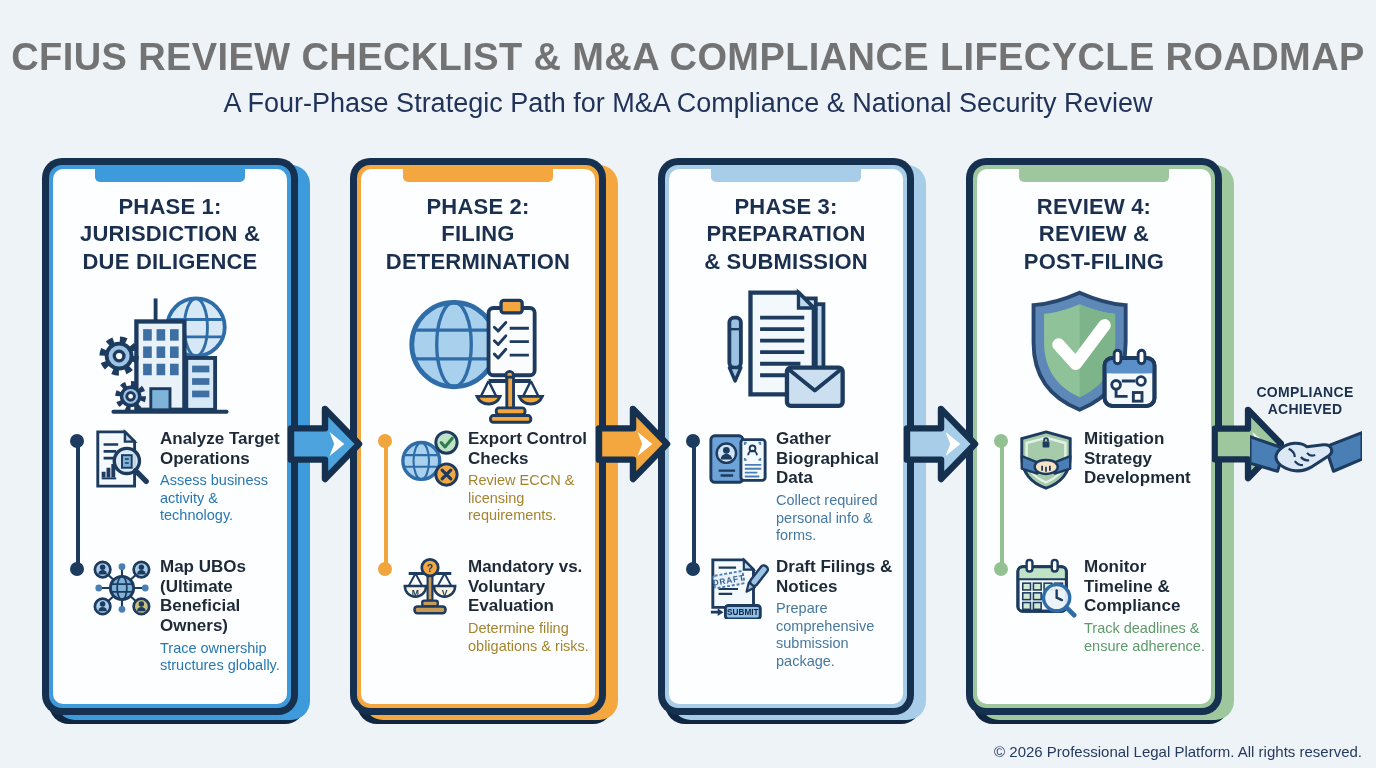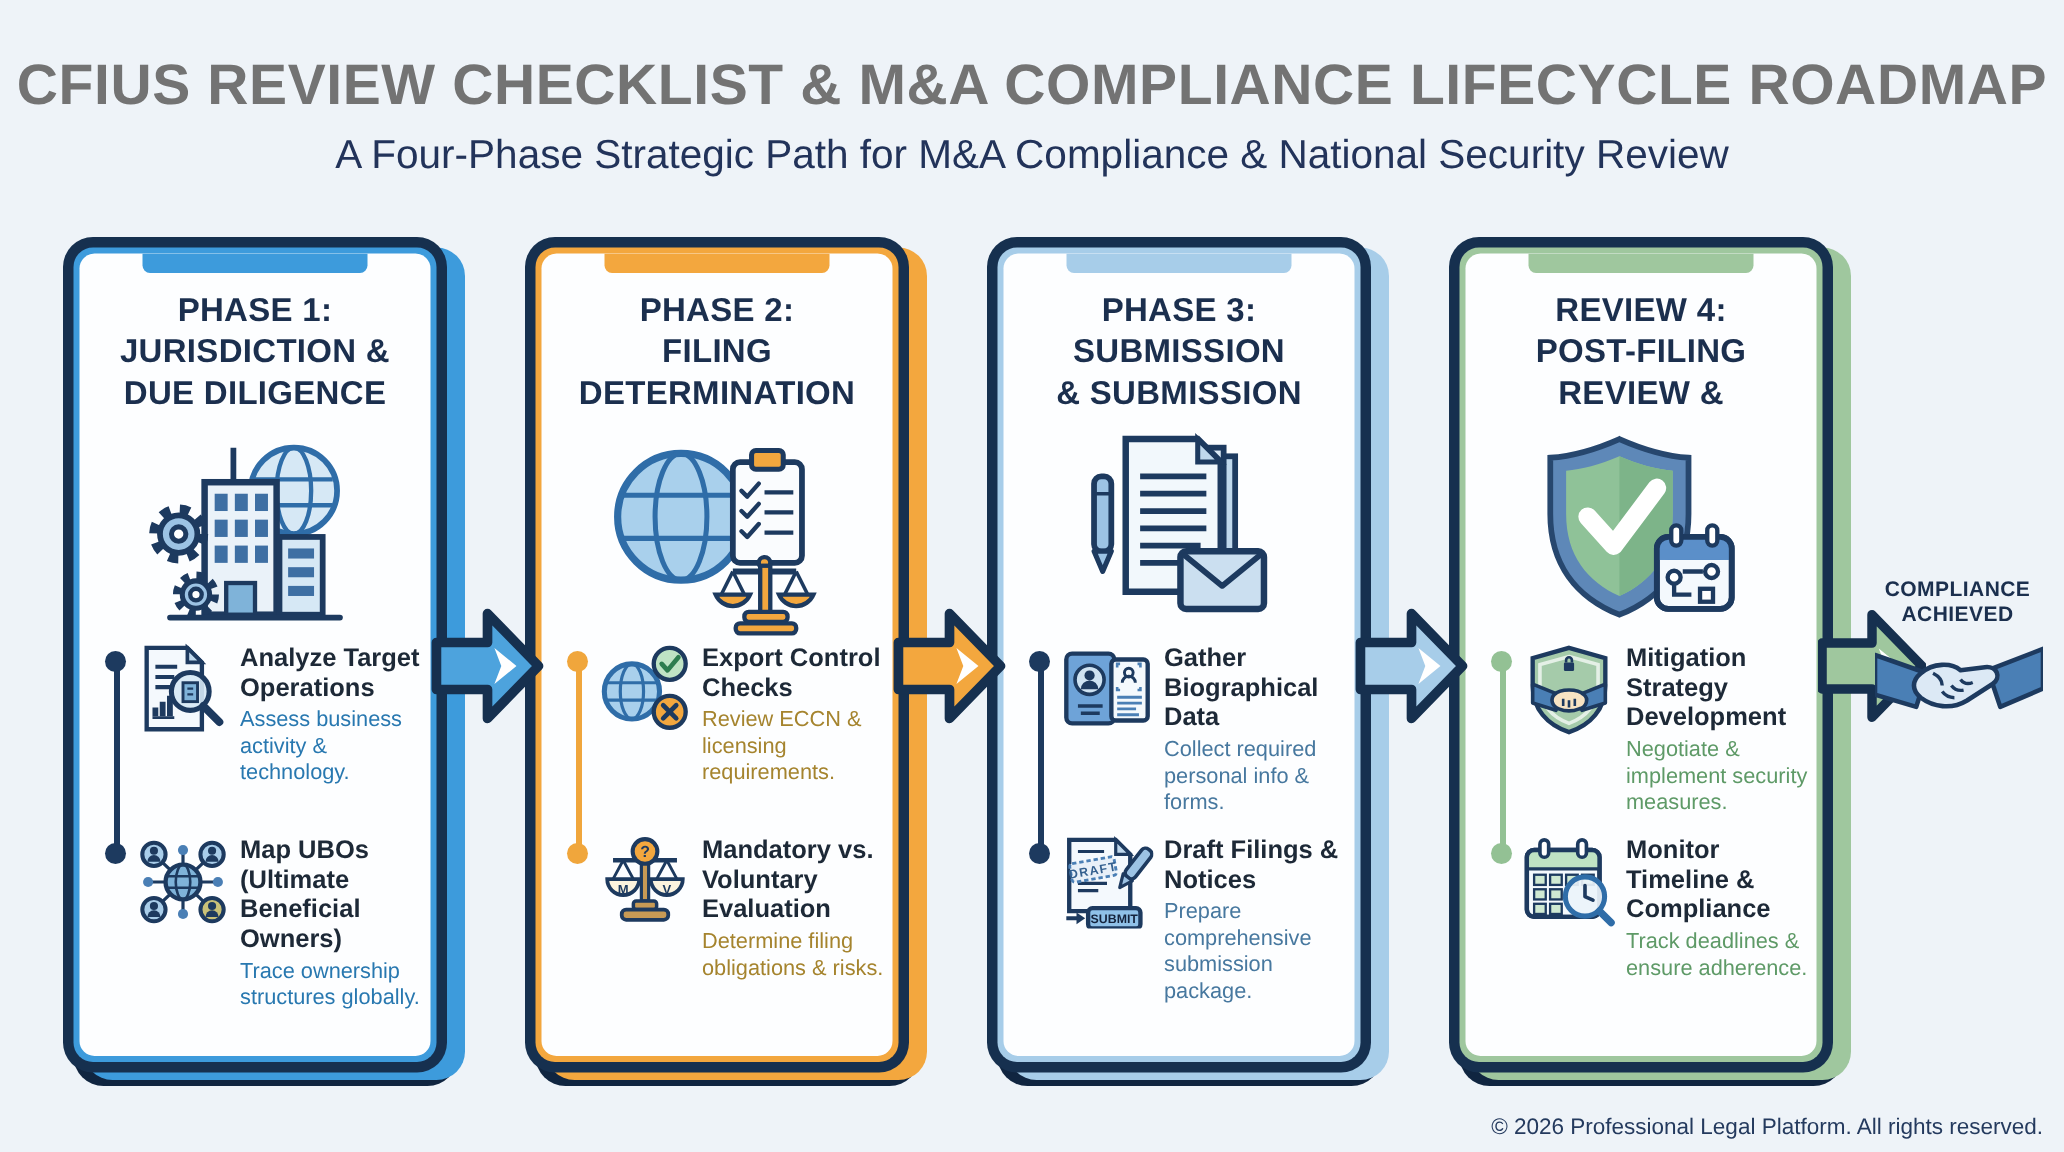--- a/index.html
+++ b/index.html
@@ -228,21 +228,21 @@
       </div>
     </div>
   </div>
 
   <div class="card p3" style="left:658px">
     <div class="card-accent">
       <div class="card-white">
         <div class="tab"></div>
         <div class="phase-title">
           <span>PHASE 3:</span>
-          <span>SUBMISSION</span>
+          <span>PREPARATION</span>
           <span>&amp; SUBMISSION</span>
         </div>
         <div class="main-icon">
           <svg width="148" height="144" viewBox="0 0 150 150" fill="none">
             <rect x="58" y="20" width="56" height="90" fill="#BFD8EC" stroke="#1D3A5F" stroke-width="4"></rect>
             <rect x="50" y="14" width="56" height="96" fill="#D9E8F4" stroke="#1D3A5F" stroke-width="4"></rect>
             <path d="M38 8 H88 L104 24 V114 H38 Z" fill="#F2F8FC" stroke="#1D3A5F" stroke-width="4.5"></path>
             <path d="M88 8 V24 H104 Z" fill="#BFD8EC" stroke="#1D3A5F" stroke-width="3.5"></path>
             <path d="M48 34 H94 M48 46 H94 M48 58 H94 M48 70 H94 M48 82 H90 M48 94 H84" stroke="#1D3A5F" stroke-width="4"></path>
             <rect x="16" y="34" width="12" height="52" rx="5" fill="#9CC3E4" stroke="#1D3A5F" stroke-width="4"></rect>
@@ -303,22 +303,22 @@
       </div>
     </div>
   </div>
 
   <div class="card p4" style="left:966px">
     <div class="card-accent">
       <div class="card-white">
         <div class="tab"></div>
         <div class="phase-title">
           <span>REVIEW 4:</span>
+          <span>REVIEW &amp;</span>
           <span>POST-FILING</span>
-          <span>REVIEW &amp;</span>
         </div>
         <div class="main-icon">
           <svg width="148" height="144" viewBox="0 0 150 150" fill="none">
             <path d="M60 8 C78 16 94 20 108 21 V60 C108 95 90 118 60 130 C30 118 12 95 12 60 V21 C26 20 42 16 60 8 Z" fill="#5E88B8" stroke="#27476E" stroke-width="4"></path>
             <path d="M60 20 C74 26 86 29 97 30 V60 C97 89 82 107 60 117 C38 107 23 89 23 60 V30 C34 29 46 26 60 20 Z" fill="#8FC298"></path>
             <path d="M60 20 C74 26 86 29 97 30 V60 C97 89 82 107 60 117 V20 Z" fill="#7DB489"></path>
             <path d="M38 62 L56 82 L86 42" stroke="#FFFFFF" stroke-width="13" stroke-linecap="round" stroke-linejoin="round"></path>
             <rect x="86" y="76" width="52" height="50" rx="8" fill="#F4F9FD" stroke="#1D3A5F" stroke-width="4"></rect>
             <rect x="86" y="76" width="52" height="16" rx="8" fill="#5B8FC9"></rect>
             <rect x="86" y="85" width="52" height="7" fill="#5B8FC9"></rect>
@@ -341,21 +341,20 @@
               <rect x="28.5" y="13" width="7" height="6" rx="1" fill="#1D3A5F"></rect>
               <path d="M30 13 v-1.5 a2 2 0 0 1 4 0 V13" stroke="#1D3A5F" stroke-width="1.8"></path>
               <path d="M7 28 L27 36 L23 46 L7 41 Z" fill="#4A7FB5" stroke="#1D3A5F" stroke-width="2.5" stroke-linejoin="round"></path>
               <path d="M57 28 L37 36 L41 46 L57 41 Z" fill="#4A7FB5" stroke="#1D3A5F" stroke-width="2.5" stroke-linejoin="round"></path>
               <path d="M22 35 C26 31 38 31 42 35 C46 38 44 44 39 45 C34 47 30 47 25 45 C20 43 19 38 22 35 Z" fill="#F7E3C3" stroke="#1D3A5F" stroke-width="2.5"></path>
               <path d="M28 38 v5 M32 39 v5 M36 38 v5" stroke="#1D3A5F" stroke-width="1.8"></path>
             </svg>
           </div>
           <div class="item-text">
             <div class="item-title">Mitigation Strategy Development</div>
-            <div class="item-desc">Negotiate &amp; implement security measures.</div>
           </div>
         </div>
         <div class="item i2">
           <div class="dot"></div>
           <div class="item-icon">
             <svg width="62" height="62" viewBox="0 0 64 64" fill="none">
               <rect x="3" y="10" width="50" height="46" rx="5" fill="#F4F9FD" stroke="#1D3A5F" stroke-width="3"></rect>
               <rect x="3" y="10" width="50" height="13" rx="5" fill="#BFE3C4"></rect>
               <rect x="3" y="17" width="50" height="6" fill="#BFE3C4"></rect>
               <rect x="3" y="10" width="50" height="46" rx="5" stroke="#1D3A5F" stroke-width="3"></rect>

